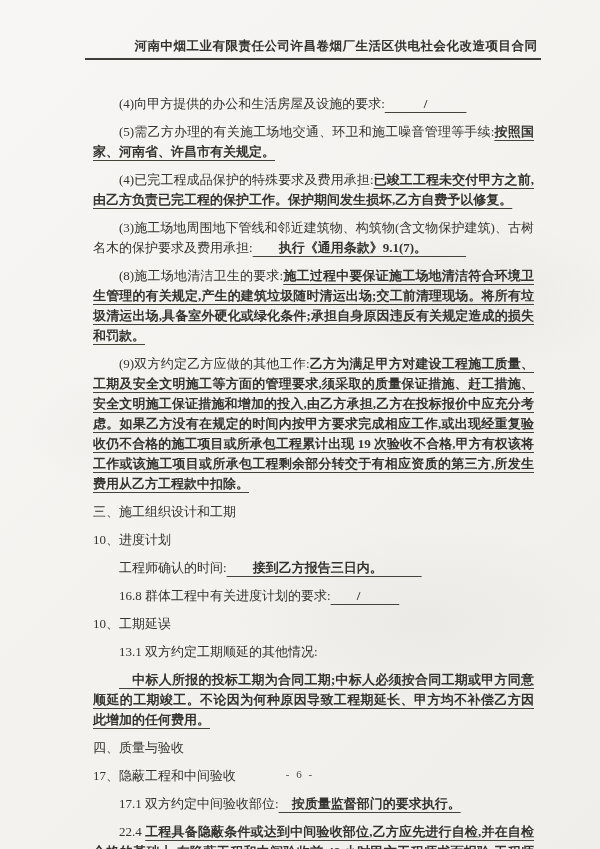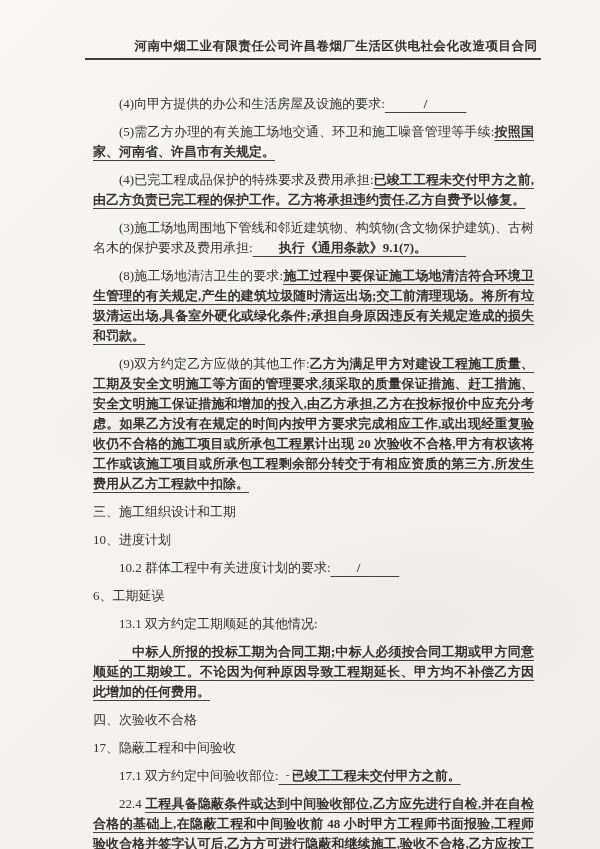--- a/index.html
+++ b/index.html
@@ -75,30 +75,31 @@
 </head>
 <body>
 
 <div class="page">
   <div class="header-title">河南中烟工业有限责任公司许昌卷烟厂生活区供电社会化改造项目合同</div>
   <div class="header-rule"></div>
 
   <div class="doc-body">
       <p class="para indent"><span class="plain">(4)向甲方提供的办公和生活房屋及设施的要求:</span><span class="fill">　　　/　　　</span></p>
       <p class="para indent"><span class="plain">(5)需乙方办理的有关施工场地交通、环卫和施工噪音管理等手续:</span><span class="fill">按照国家、河南省、许昌市有关规定。</span></p>
-      <p class="para indent"><span class="plain">(4)已完工程成品保护的特殊要求及费用承担:</span><span class="fill">已竣工工程未交付甲方之前,由乙方负责已完工程的保护工作。乙方将承担违约责任,乙方自费予以修复。</span></p>
+      <p class="para indent"><span class="plain">(4)已完工程成品保护的特殊要求及费用承担:</span><span class="fill">已竣工工程未交付甲方之前,由乙方负责已完工程的保护工作。保护期间发生损坏,乙方自费予以修复。</span></p>
       <p class="para indent"><span class="plain">(3)施工场地周围地下管线和邻近建筑物、构筑物(含文物保护建筑)、古树名木的保护要求及费用承担:</span><span class="fill">　　执行《通用条款》9.1(7)。　　　</span></p>
       <p class="para indent"><span class="plain">(8)施工场地清洁卫生的要求:</span><span class="fill">施工过程中要保证施工场地清洁符合环境卫生管理的有关规定,产生的建筑垃圾随时清运出场;交工前清理现场。将所有垃圾清运出场,具备室外硬化或绿化条件;承担自身原因违反有关规定造成的损失和罚款。</span></p>
-      <p class="para indent"><span class="plain">(9)双方约定乙方应做的其他工作:</span><span class="fill">乙方为满足甲方对建设工程施工质量、工期及安全文明施工等方面的管理要求,须采取的质量保证措施、赶工措施、安全文明施工保证措施和增加的投入,由乙方承担,乙方在投标报价中应充分考虑。如果乙方没有在规定的时间内按甲方要求完成相应工作,或出现经重复验收仍不合格的施工项目或所承包工程累计出现 20 次验收不合格,甲方有权该将工作或该施工项目或所承包工程剩余部分转交于有相应资质的第三方,所发生费用从乙方工程款中扣除。</span></p>
+      <p class="para indent"><span class="plain">(9)双方约定乙方应做的其他工作:</span><span class="fill">乙方为满足甲方对建设工程施工质量、工期及安全文明施工等方面的管理要求,须采取的质量保证措施、赶工措施、安全文明施工保证措施和增加的投入,由乙方承担,乙方在投标报价中应充分考虑。如果乙方没有在规定的时间内按甲方要求完成相应工作,或出现经重复验收仍不合格的施工项目或所承包工程累计出现 19 次验收不合格,甲方有权该将工作或该施工项目或所承包工程剩余部分转交于有相应资质的第三方,所发生费用从乙方工程款中扣除。</span></p>
       <p class="para flush"><span class="plain">三、施工组织设计和工期</span></p>
       <p class="para flush"><span class="plain">10、进度计划</span></p>
-      <p class="para indent"><span class="plain">10.2 群体工程中有关进度计划的要求:</span><span class="fill">　　/　　　</span></p>
-      <p class="para flush"><span class="plain">6、工期延误</span></p>
+      <p class="para indent"><span class="plain">工程师确认的时间:</span><span class="fill">　　接到乙方报告三日内。　　　</span></p>
+      <p class="para indent"><span class="plain">16.8 群体工程中有关进度计划的要求:</span><span class="fill">　　/　　　</span></p>
+      <p class="para flush"><span class="plain">10、工期延误</span></p>
       <p class="para indent"><span class="plain">13.1 双方约定工期顺延的其他情况:</span></p>
       <p class="para indent"><span class="fill">　中标人所报的投标工期为合同工期;中标人必须按合同工期或甲方同意顺延的工期竣工。不论因为何种原因导致工程期延长、甲方均不补偿乙方因此增加的任何费用。</span></p>
-      <p class="para flush"><span class="plain">四、次验收不合格</span></p>
+      <p class="para flush"><span class="plain">四、质量与验收</span></p>
       <p class="para flush"><span class="plain">17、隐蔽工程和中间验收</span></p>
-      <p class="para indent"><span class="plain">17.1 双方约定中间验收部位:</span><span class="fill">　已竣工工程未交付甲方之前。</span></p>
+      <p class="para indent"><span class="plain">17.1 双方约定中间验收部位:</span><span class="fill">　按质量监督部门的要求执行。</span></p>
       <p class="para indent"><span class="plain">22.4 </span><span class="fill">工程具备隐蔽条件或达到中间验收部位,乙方应先进行自检,并在自检合格的基础上,在隐蔽工程和中间验收前 48 小时甲方工程师书面报验,工程师验收合格并签字认可后,乙方方可进行隐蔽和继续施工,验收不合格,乙方应按工程师要求,在规定时间内整改后重新报验,因漏报或验收不合格而发生的返工费用,由乙方承担。</span></p>
     </div>
 
   <div class="footer-page">- 6 -</div>
 </div>
 
 </body></html>

